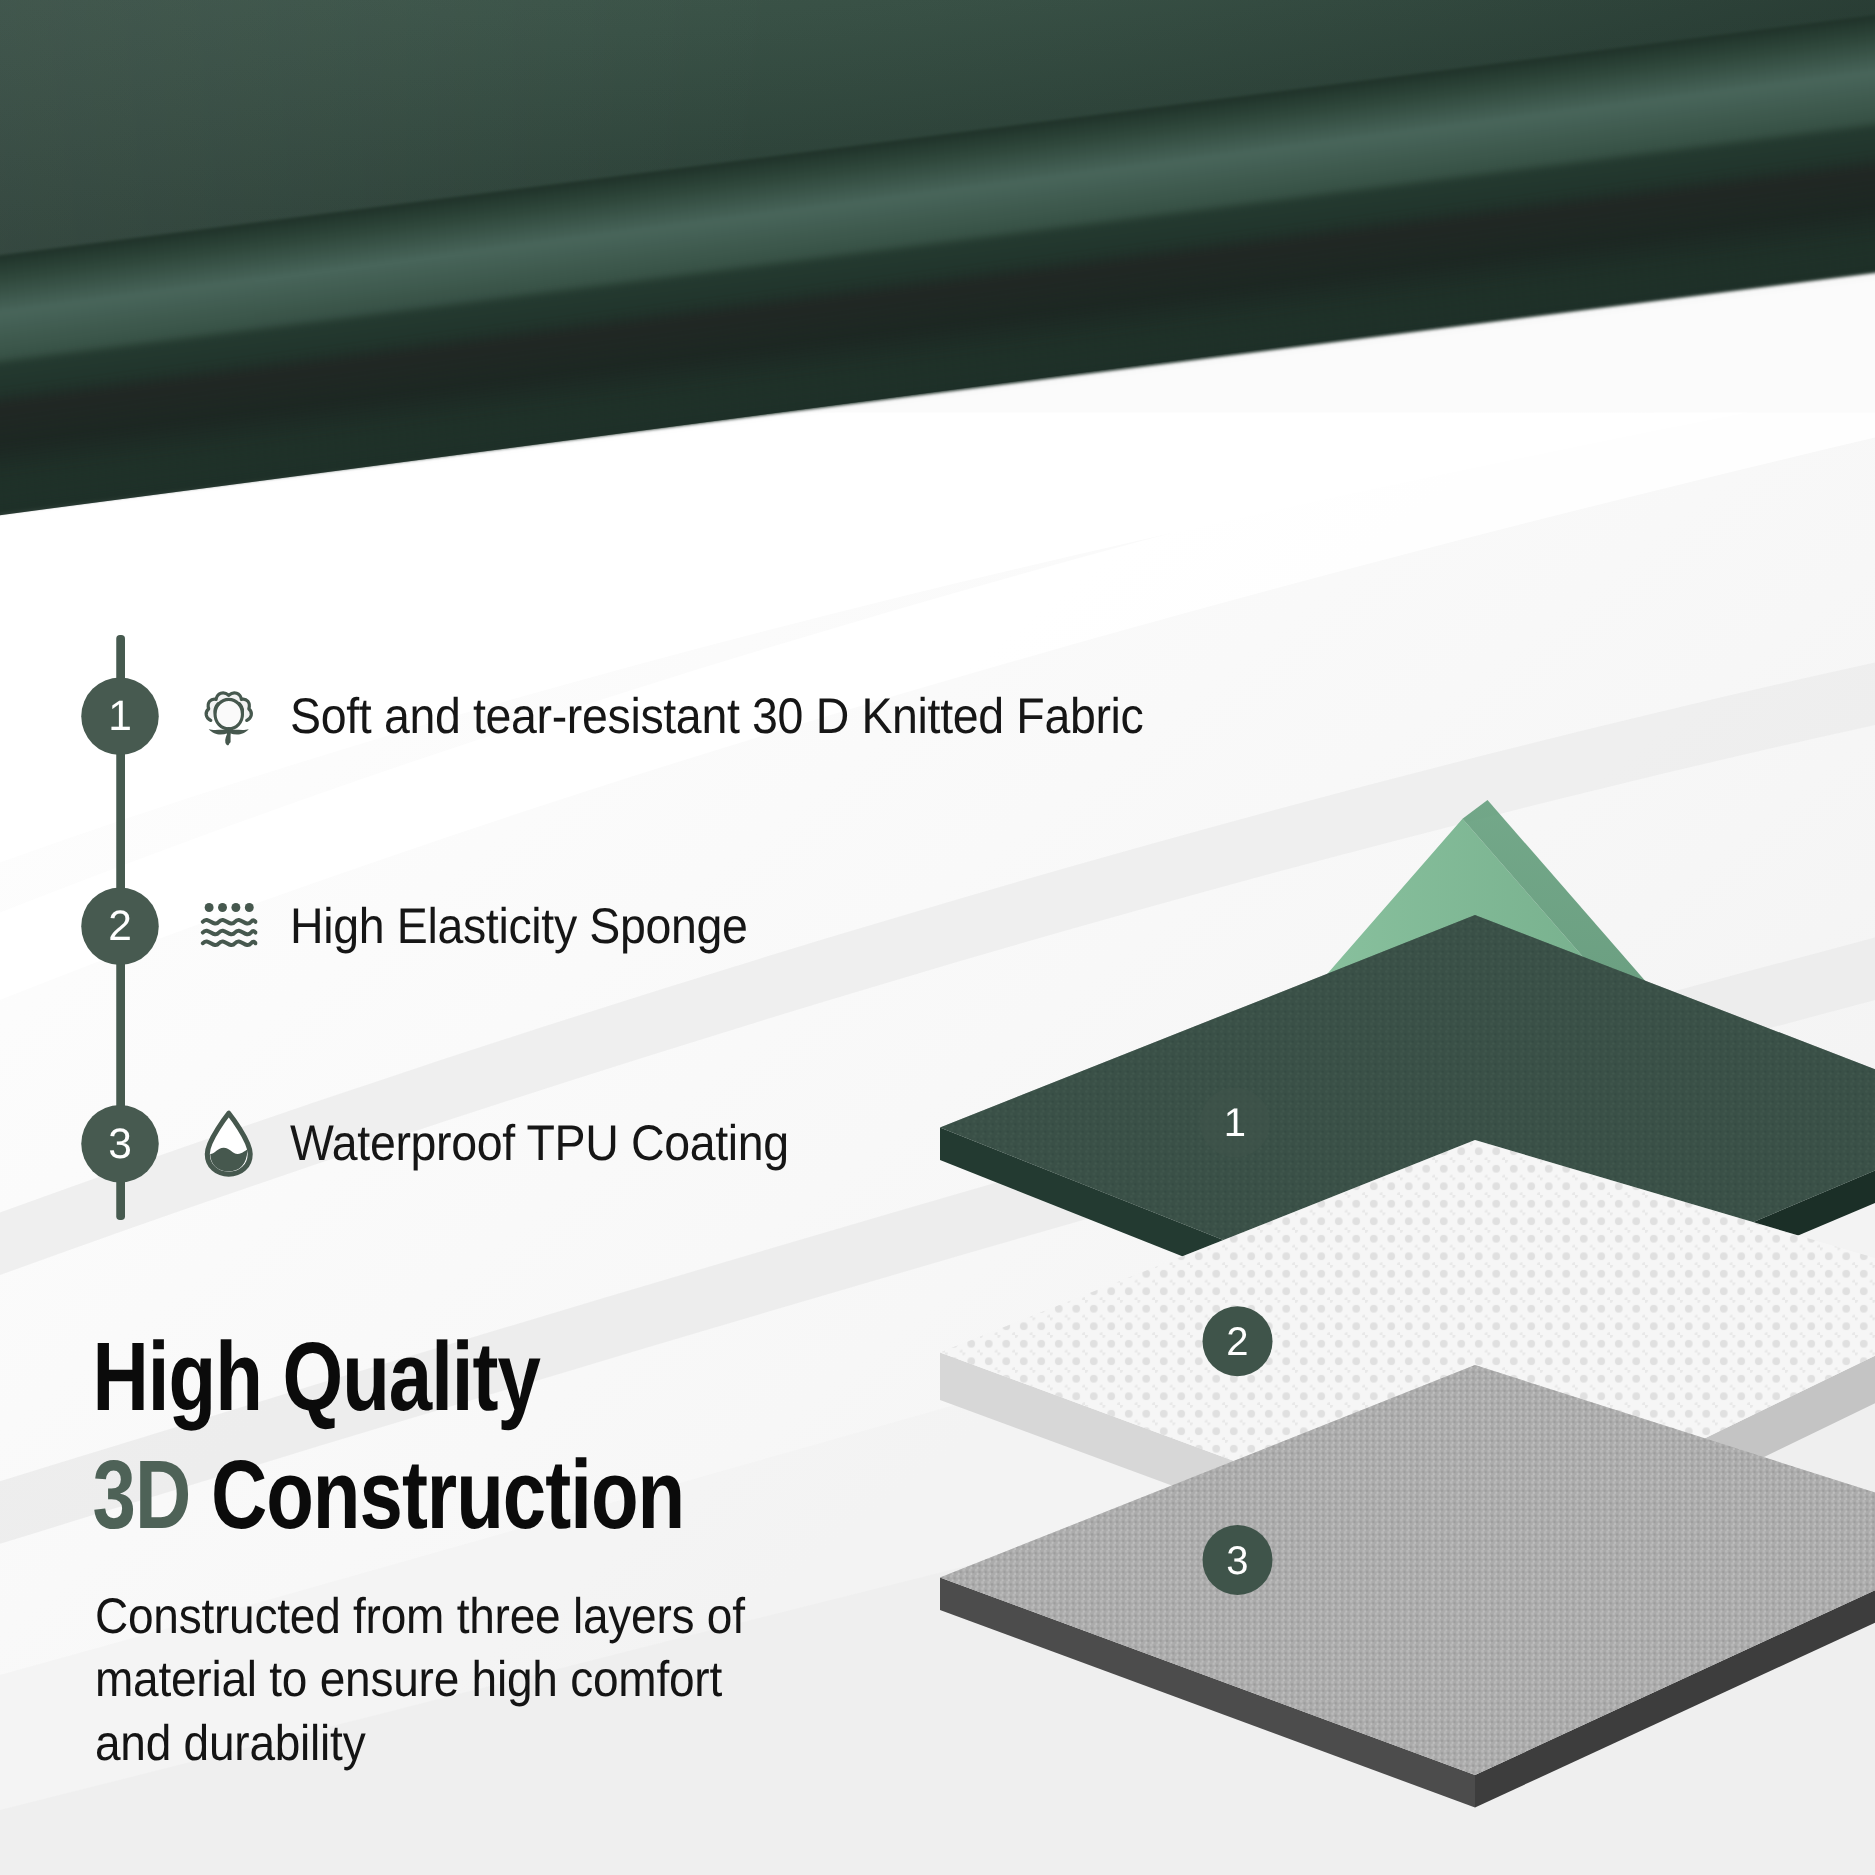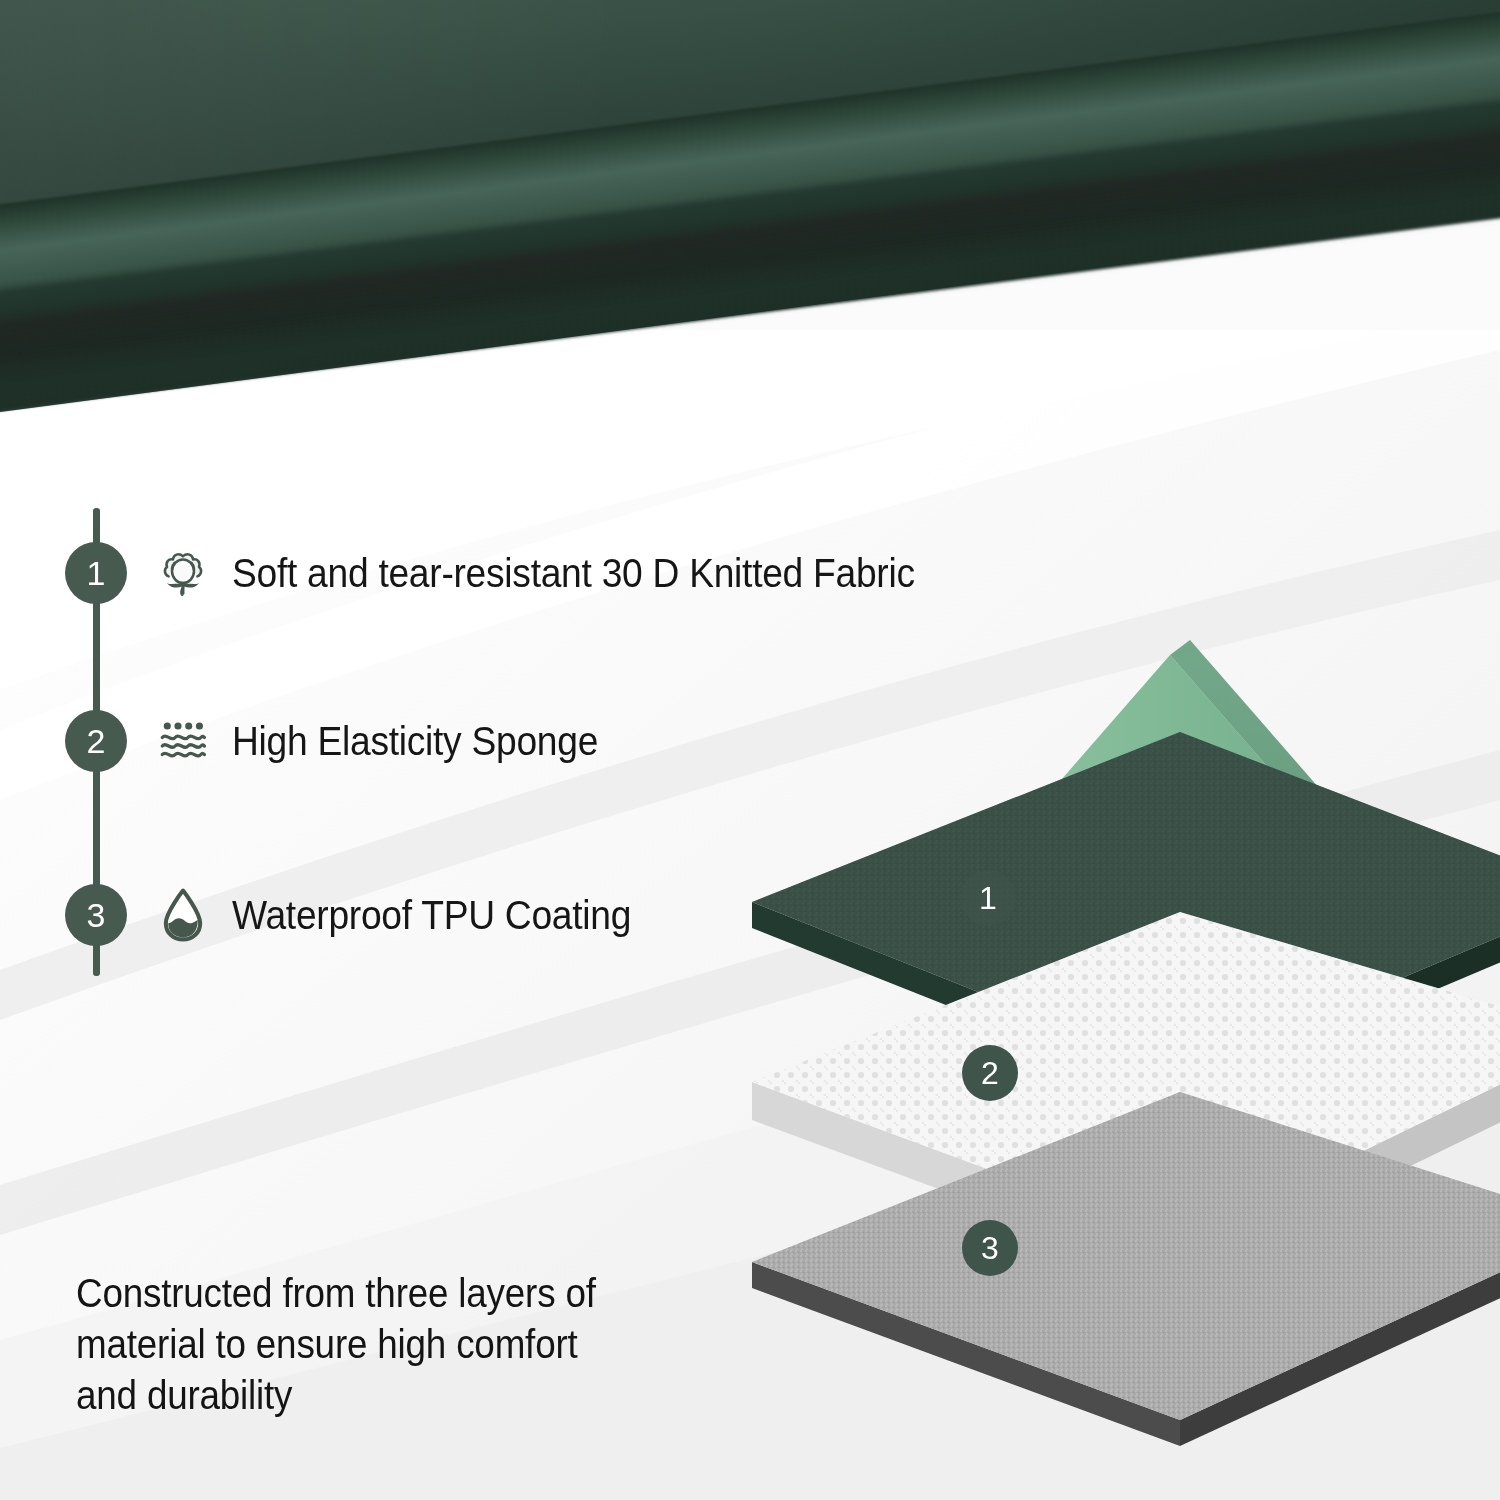--- a/index.html
+++ b/index.html
@@ -197,20 +197,26 @@
         <svg width="48" height="56" viewBox="0 0 52 62">
           <path d="M26 4 C26 4 7 28 7 40 C7 51 15.5 58 26 58 C36.5 58 45 51 45 40 C45 28 26 4 26 4 Z" fill="#ffffff" stroke="#46584e" stroke-width="4.5" stroke-linejoin="round"></path>
           <path d="M9.6 40 C14 40 16 34.5 21.5 34.5 C27 34.5 29 40 34 40 C38 40 40.4 37 42.4 36.4
                    C42.4 49.5 35.5 55.5 26 55.5 C16.5 55.5 9.6 49.5 9.6 40 Z" fill="#46584e"></path>
         </svg>
       </div>
       <div class="feat-label">Waterproof TPU Coating</div>
     </div>
   </div>
 
+  <div class="headline">
+    <div class="h-line">High Quality</div>
+    <div class="h-line second">
+      <span class="accent">3D</span><span> Construction</span>
+    </div>
+  </div>
 
   <div class="para">Constructed from three layers of material to ensure high comfort and durability</div>
 
   <div class="stack">
     <svg width="820" height="880" viewBox="0 0 820 880">
       <defs>
 
         <pattern id="tex1" width="6" height="6" patternUnits="userSpaceOnUse">
           <rect width="6" height="6" fill="#3b5148"></rect>
           <circle cx="1.2" cy="1.2" r="1.1" fill="#43594f"></circle>

